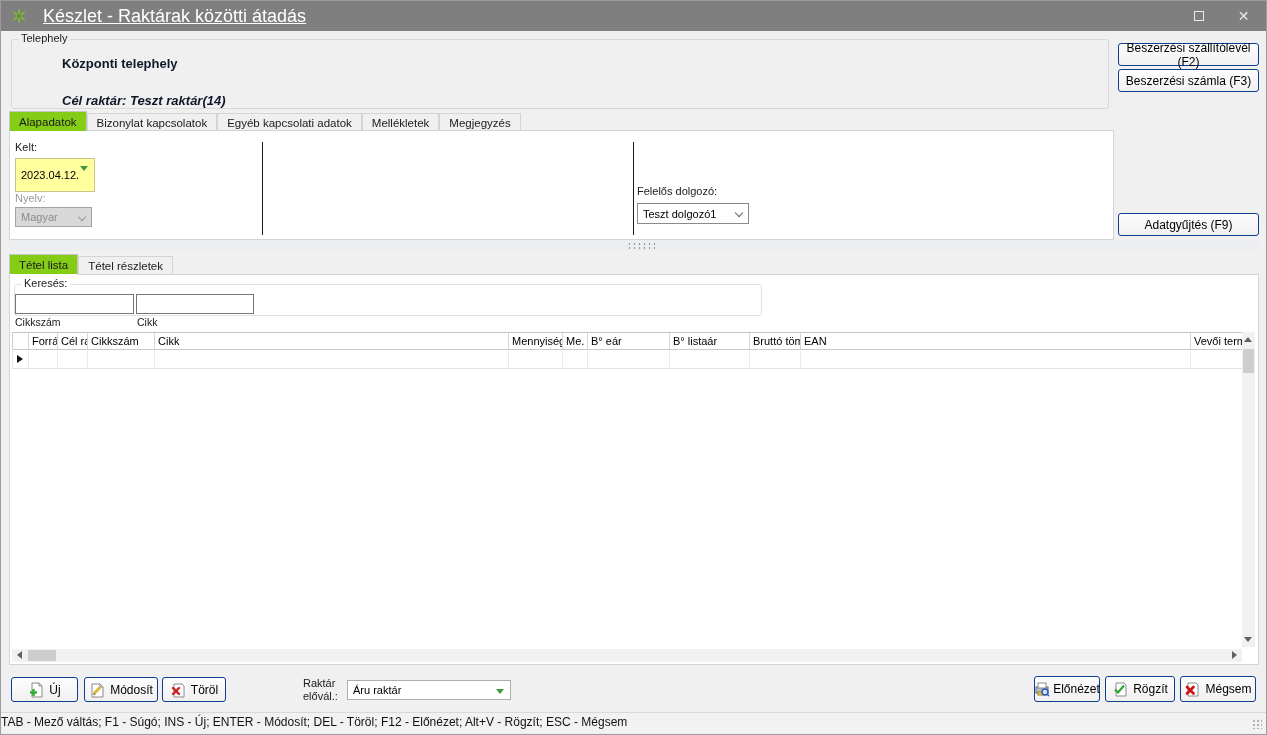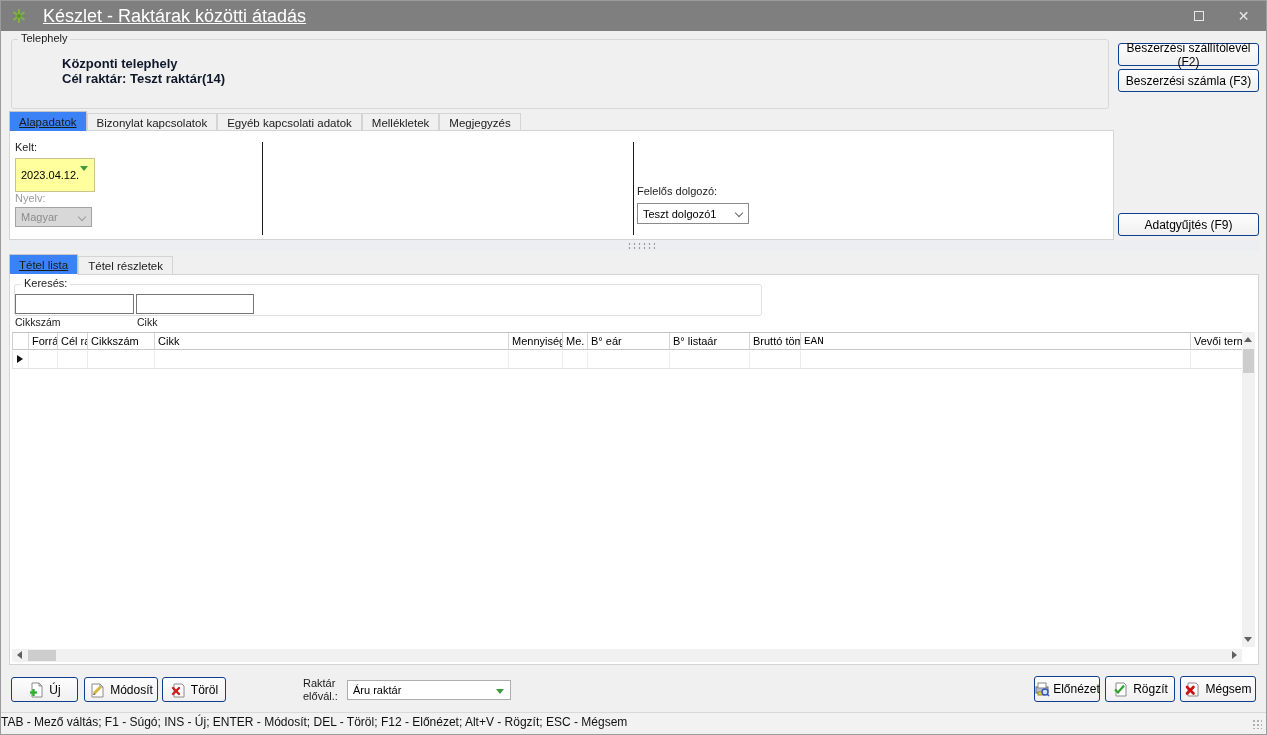--- a/index.html
+++ b/index.html
@@ -19,21 +19,21 @@
   .groupbox { position:absolute; border:1px solid #d8d8d8; border-radius:3px; }
   .groupbox > .glabel { position:absolute; top:-8px; left:6px; font-size:11px; padding:0 3px; background:#f0f0f0; color:#1a1a1a; }
 
   .redline { position:absolute; font-size:13px; font-weight:bold; color:#0f172a; }
 
   .btn-blue { position:absolute; border:1px solid #0d3f8f; border-radius:3px; background:linear-gradient(#fdfdfd,#f0f0f0); font-size:12px; color:#000; display:flex; align-items:center; justify-content:center; gap:5px; font-family:"Liberation Sans", sans-serif; }
 
   
   .tabstrip { position:absolute; display:flex; align-items:flex-end; }
   .tab { font-size:11.5px; padding:2px 9px 2px 9px; background:#f0f0f0; border:1px solid #d4d4d4; border-bottom:none; height:18px; line-height:14px; color:#1a1a1a; }
-  .tab.active { background:#3b82f6; border:1px solid #c6c6c6; border-bottom:1px solid #ffffff; height:21px; line-height:17px; margin-bottom:-1px; position:relative; z-index:3;text-decoration:underline; }
+  .tab.active { background:#84cc16; border:1px solid #c6c6c6; border-bottom:1px solid #ffffff; height:21px; line-height:17px; margin-bottom:-1px; position:relative; z-index:3; }
   .tabpage { position:absolute; background:#ffffff; border:1px solid #d4d4d4; z-index:1; }
 
   .flabel { position:absolute; font-size:11px; color:#1a1a1a; }
   .flabel.disabled { color:#9a9a9a; }
 
   .combo { position:absolute; font-size:11px; display:flex; align-items:center; padding-left:5px; background:#fff; border:1px solid #8a8a8a; }
   .combo .chev { position:absolute; right:6px; top:6px; width:6px; height:6px; border-right:1.6px solid #666; border-bottom:1.6px solid #666; transform:rotate(45deg); }
   .combo.disabled { background:#d8d8d8; border-color:#a3a3a3; color:#8c8c8c; }
   .combo.disabled .chev { border-color:#9a9a9a; }
   .tri-green { position:absolute; right:6px; top:8px; width:0; height:0; border-left:4px solid transparent; border-right:4px solid transparent; border-top:5px solid #3f9a3f; }
@@ -88,21 +88,21 @@
         <div class="max-glyph"></div>
       </div>
     <div class="winbtn" id="btn-close">
         <span class="close-glyph">✕</span>
       </div>
   </div>
 
   <div class="groupbox" style="left:10px; top:38px; width:1098px; height:70px;">
     <span class="glabel">Telephely</span>
     <span class="redline" style="left:50px; top:16px;">Központi telephely</span>
-    <span class="redline" style="left:50px; top:31px;">Cél raktár: Teszt raktár(14)</span>
+    <span class="redline" style="left:50px; top:53px;font-style:italic;">Cél raktár: Teszt raktár(14)</span>
   </div>
 
   <button class="btn-blue" style="left:1117px; top:42px; width:141px; height:23px;">Beszerzési szállítólevél (F2)</button>
   <button class="btn-blue" style="left:1117px; top:68px; width:141px; height:23px;">Beszerzési számla (F3)</button>
 
   <div class="tabstrip" style="left:8px; top:108px; height:22px;">
       <div class="tab active">Alapadatok</div>
       <div class="tab">Bizonylat kapcsolatok</div>
       <div class="tab">Egyéb kapcsolati adatok</div>
       <div class="tab">Mellékletek</div>
@@ -152,21 +152,21 @@
         <div class="hdr-cell" style="width: 16px;"></div>
         <div class="hdr-cell" style="width: 29px;">Forrás</div>
         <div class="hdr-cell" style="width: 30px;">Cél rak</div>
         <div class="hdr-cell" style="width: 67px;">Cikkszám</div>
         <div class="hdr-cell" style="width: 354px;">Cikk</div>
         <div class="hdr-cell" style="width: 54px;">Mennyiség</div>
         <div class="hdr-cell" style="width: 25px;">Me.</div>
         <div class="hdr-cell" style="width: 82px;">B° eár</div>
         <div class="hdr-cell" style="width: 80px;">B° listaár</div>
         <div class="hdr-cell" style="width: 51px;">Bruttó tömeg</div>
-        <div class="hdr-cell" style="width: 390px; font-family: Liberation Mono, monospace;">EAN</div>
+        <div class="hdr-cell" style="width: 390px;">EAN</div>
         <div class="hdr-cell" style="width: 52px;">Vevői term</div>
       </div>
     <div id="grid-row">
         <div class="row-cell" style="width: 16px;">
           <div class="row-marker"></div>
         </div>
         <div class="row-cell" style="width: 29px;"></div>
         <div class="row-cell" style="width: 30px;"></div>
         <div class="row-cell" style="width: 67px;"></div>
         <div class="row-cell" style="width: 354px;"></div>

